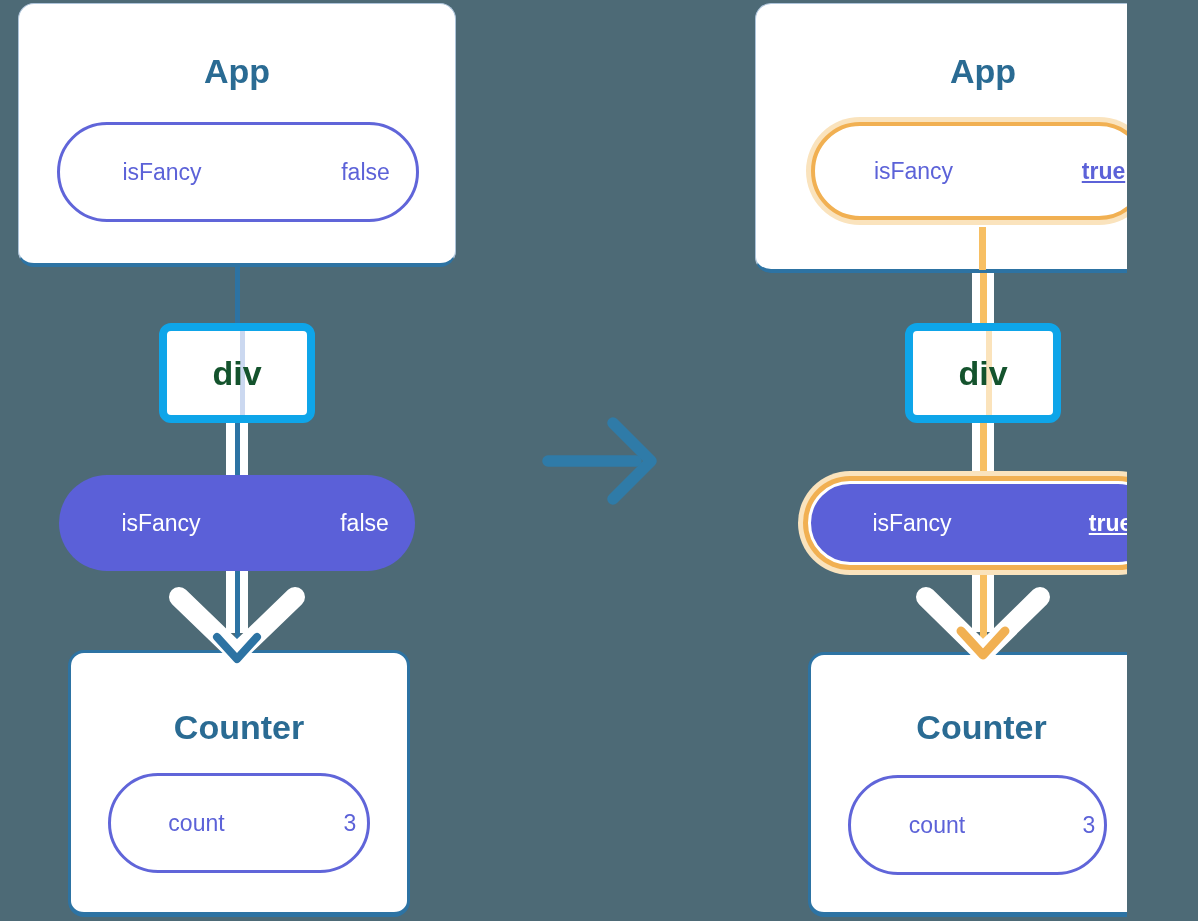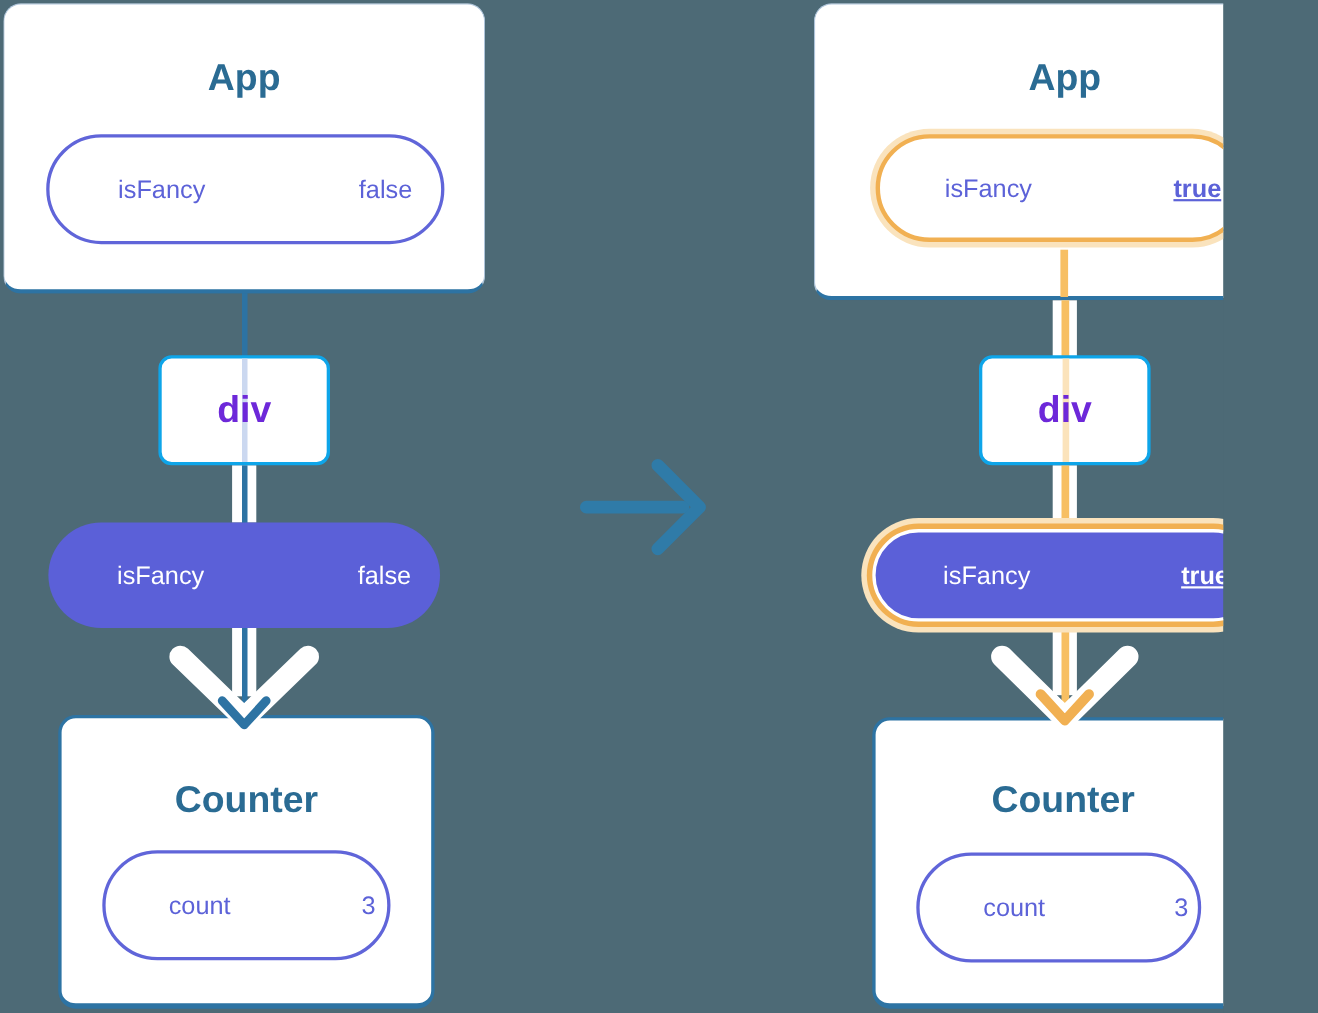--- a/index.html
+++ b/index.html
@@ -1,35 +1,36 @@
 <!DOCTYPE html>
 <html><head>
 <meta charset="utf-8">
 <style>
   * { box-sizing: border-box; margin: 0; padding: 0; }
   body { background:#4d6a76; }
   .canvas {
     position: relative; width: 1112px; height: 921px;
     background: #4d6a76; overflow: hidden;
     font-family: "Liberation Sans", sans-serif;
+    margin-left: 15px;
   }
   .group { display: contents; }
   .card {
     position: absolute; background:#fff; border-radius:16px;
     border:1.5px solid #aec4da; border-bottom:4px solid #2d73a3; z-index:2;
   }
   .card.strong { border:3px solid #2d73a3; border-bottom:5px solid #2d73a3; }
   .title {
     position:absolute; left:0; right:0; text-align:center;
     color:#2a6b93; font-size:34px; font-weight:bold; z-index:3;
   }
   .box {
-    position:absolute; background:#fff; border:3px solid #0ea5e9; border-radius:12px;
+    position:absolute; background:#fff; border:8px solid #0ea5e9; border-radius:12px;
     display:flex; align-items:center; justify-content:center;
-    color:#6d28d9; font-size:34px; font-weight:bold; z-index:2;
+    color:#14532d; font-size:34px; font-weight:bold; z-index:2;
   }
   .pill {
     position:absolute; display:flex; align-items:center;
     border-radius:999px; font-size:23px; overflow:hidden; z-index:3;
   }
   .pill .cell { display:flex; align-items:center; justify-content:center; }
   .pill .grow { flex:1;padding-left:48px; }
   .divider { width:3px; flex:none; }
   .pill.outline { background:#fff; border:3px solid #6065d9; color:#5c62d8; }
   .pill.outline .divider { background:#6065d9; }

